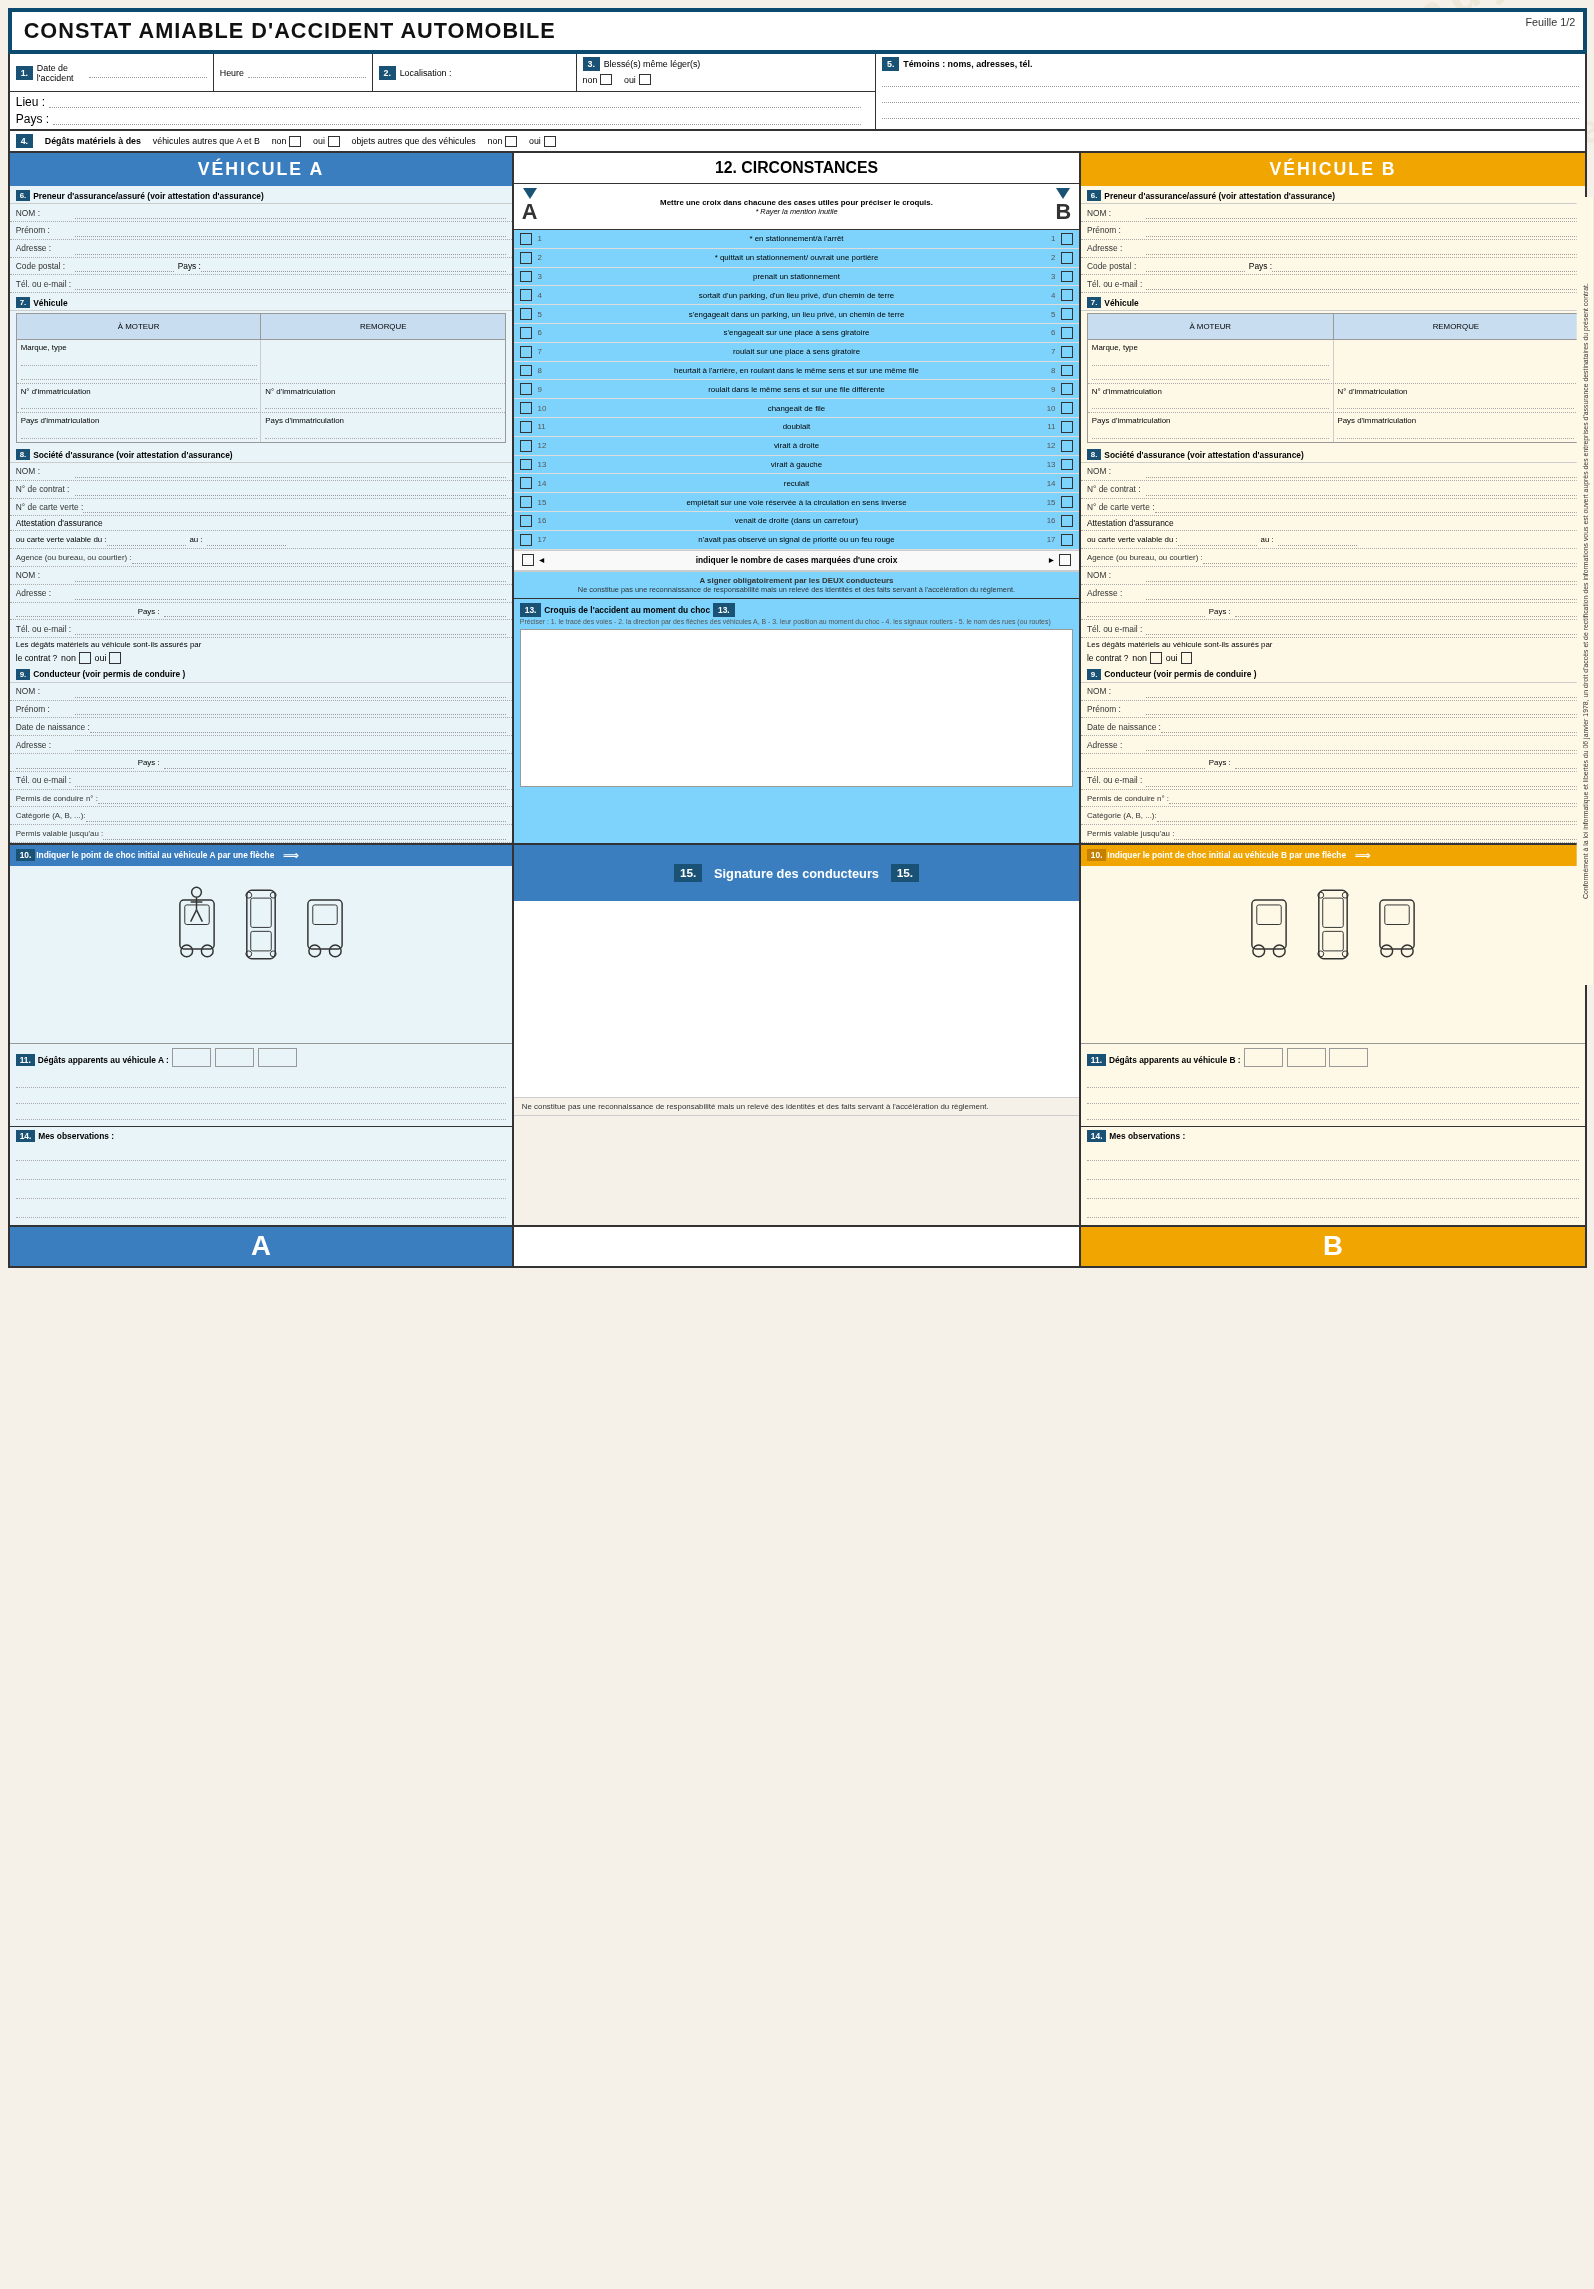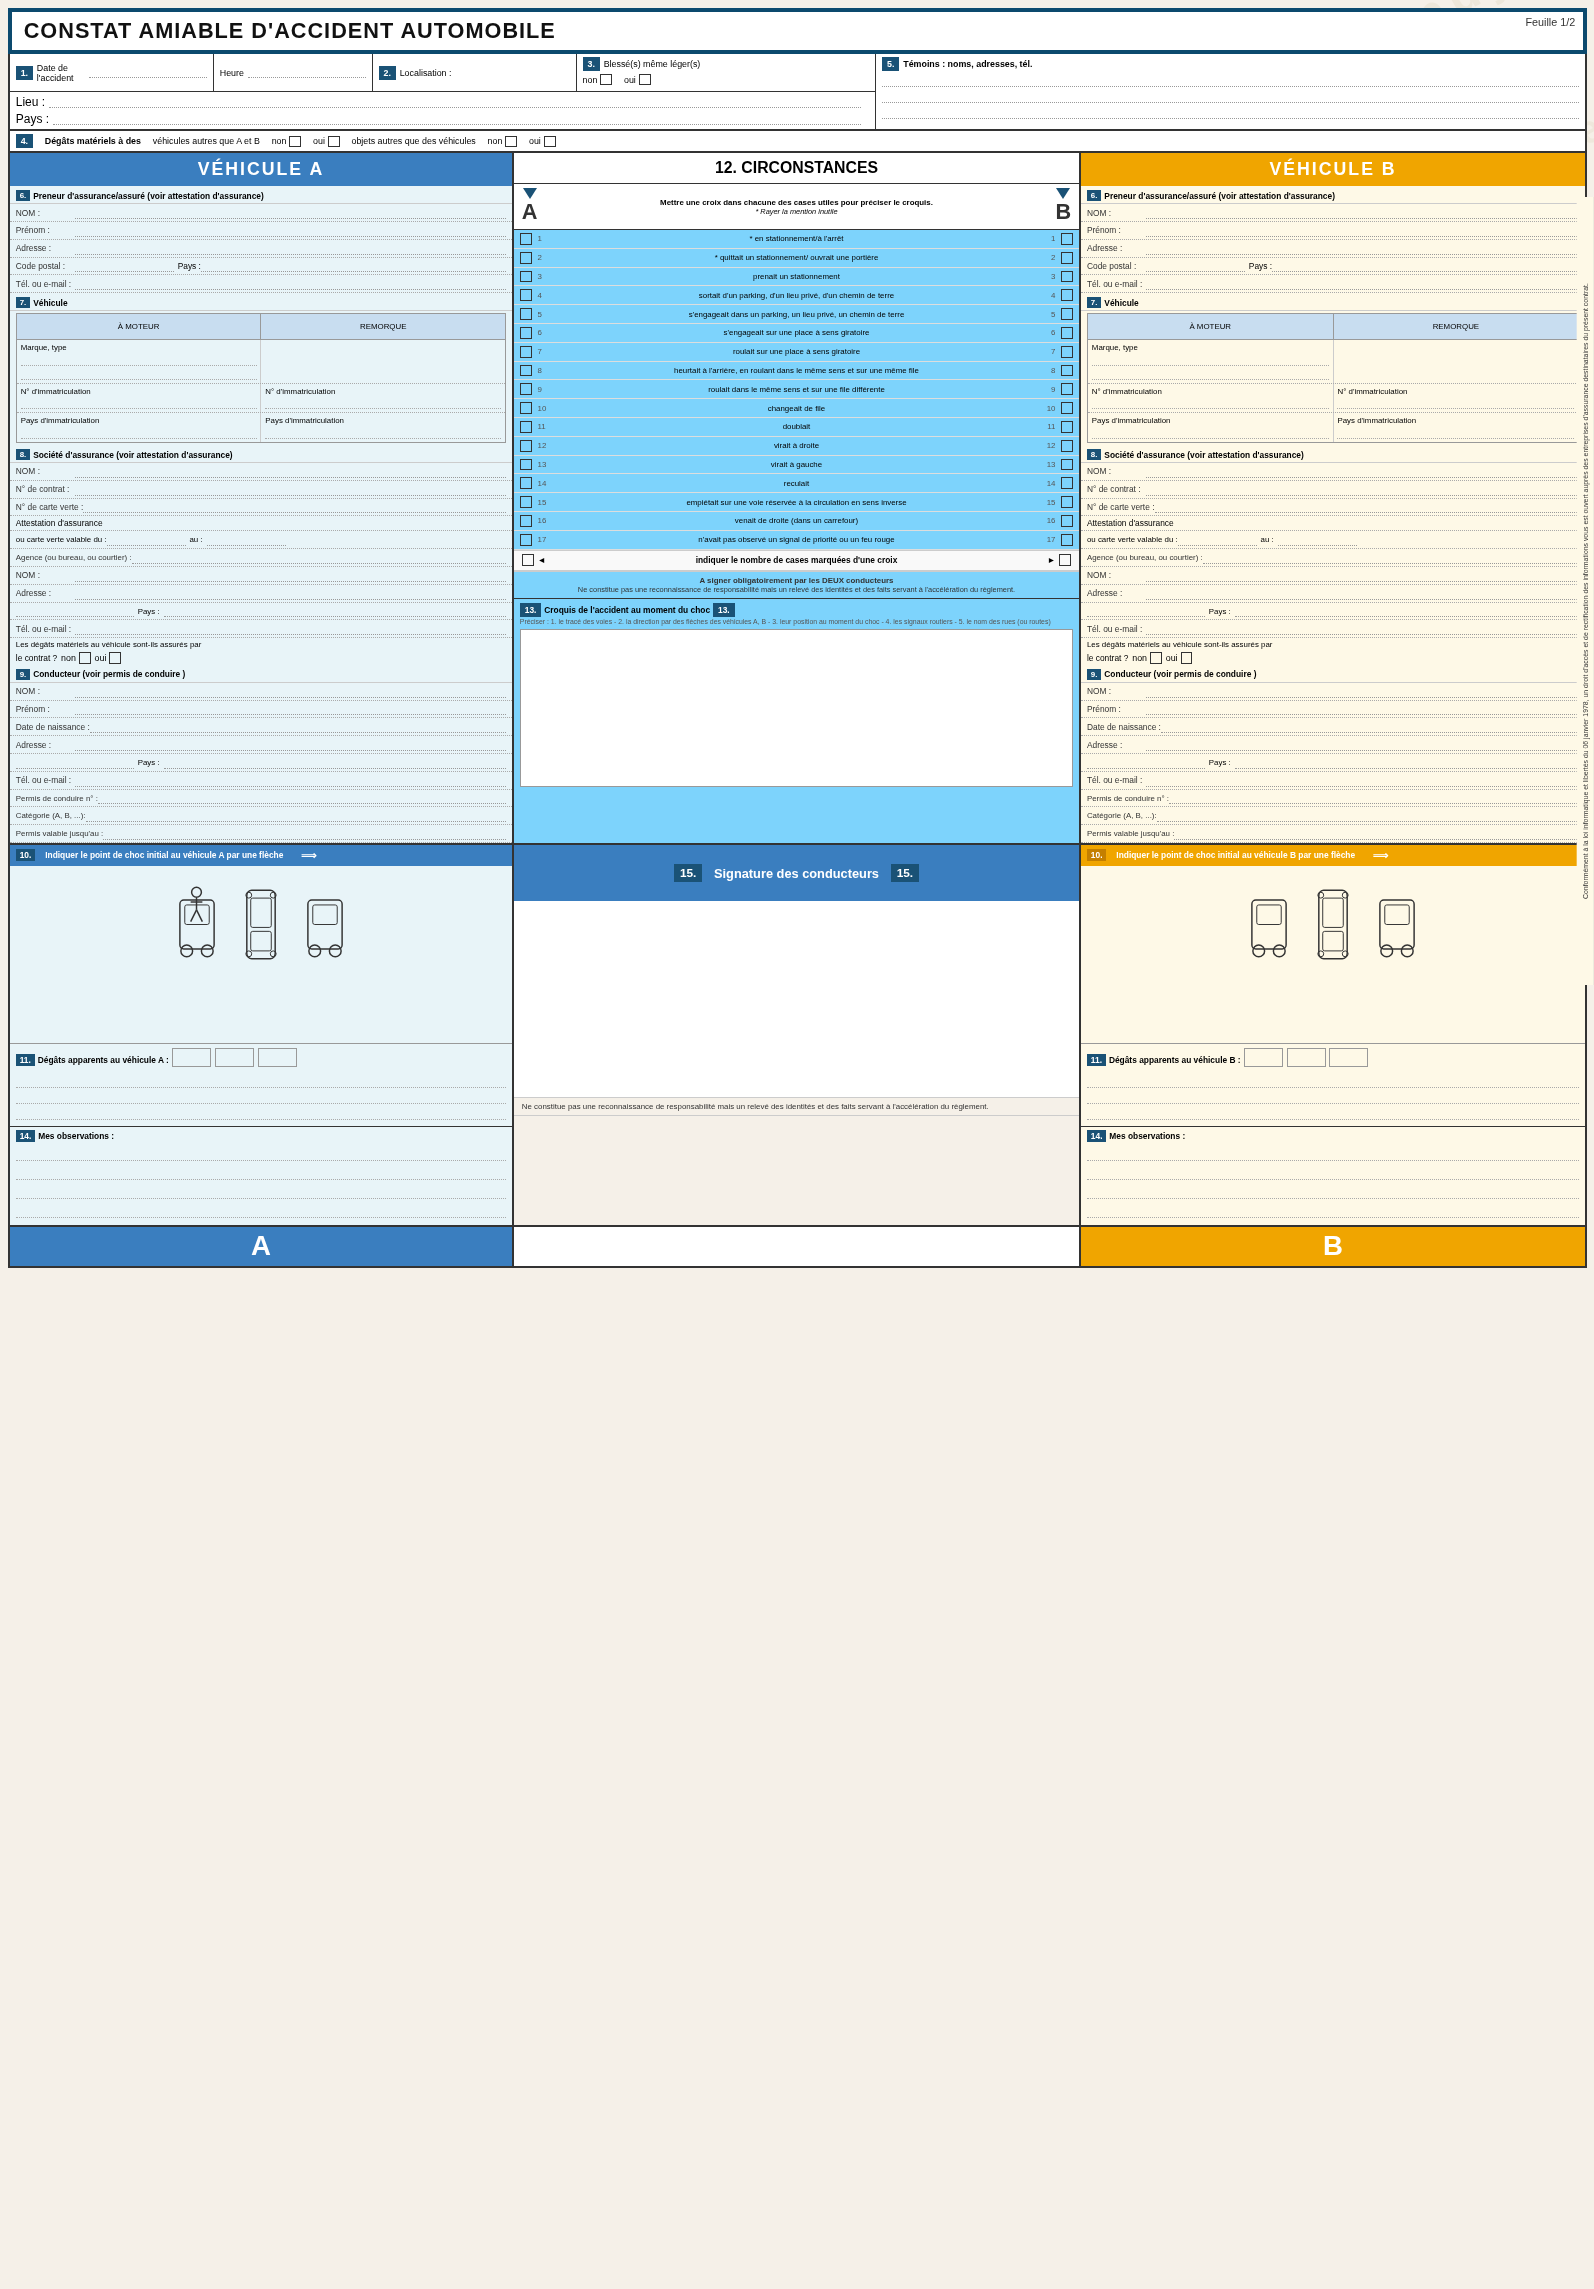--- a/index.html
+++ b/index.html
@@ -366,21 +366,21 @@
 
     
     .choc-header {
       background: #3a7ebf;
       color: white;
       font-size: 8.4px;
       font-weight: bold;
       padding: 3.9px 5.9px;
       display: flex;
       align-items: center;
-      gap: 10px;
+      gap: 1px;
     }
 
     .choc-header-b {
       background: #f0a500;
       color: white;
       font-size: 8.4px;
       font-weight: bold;
       padding: 3.9px 5.9px;
     }
 

